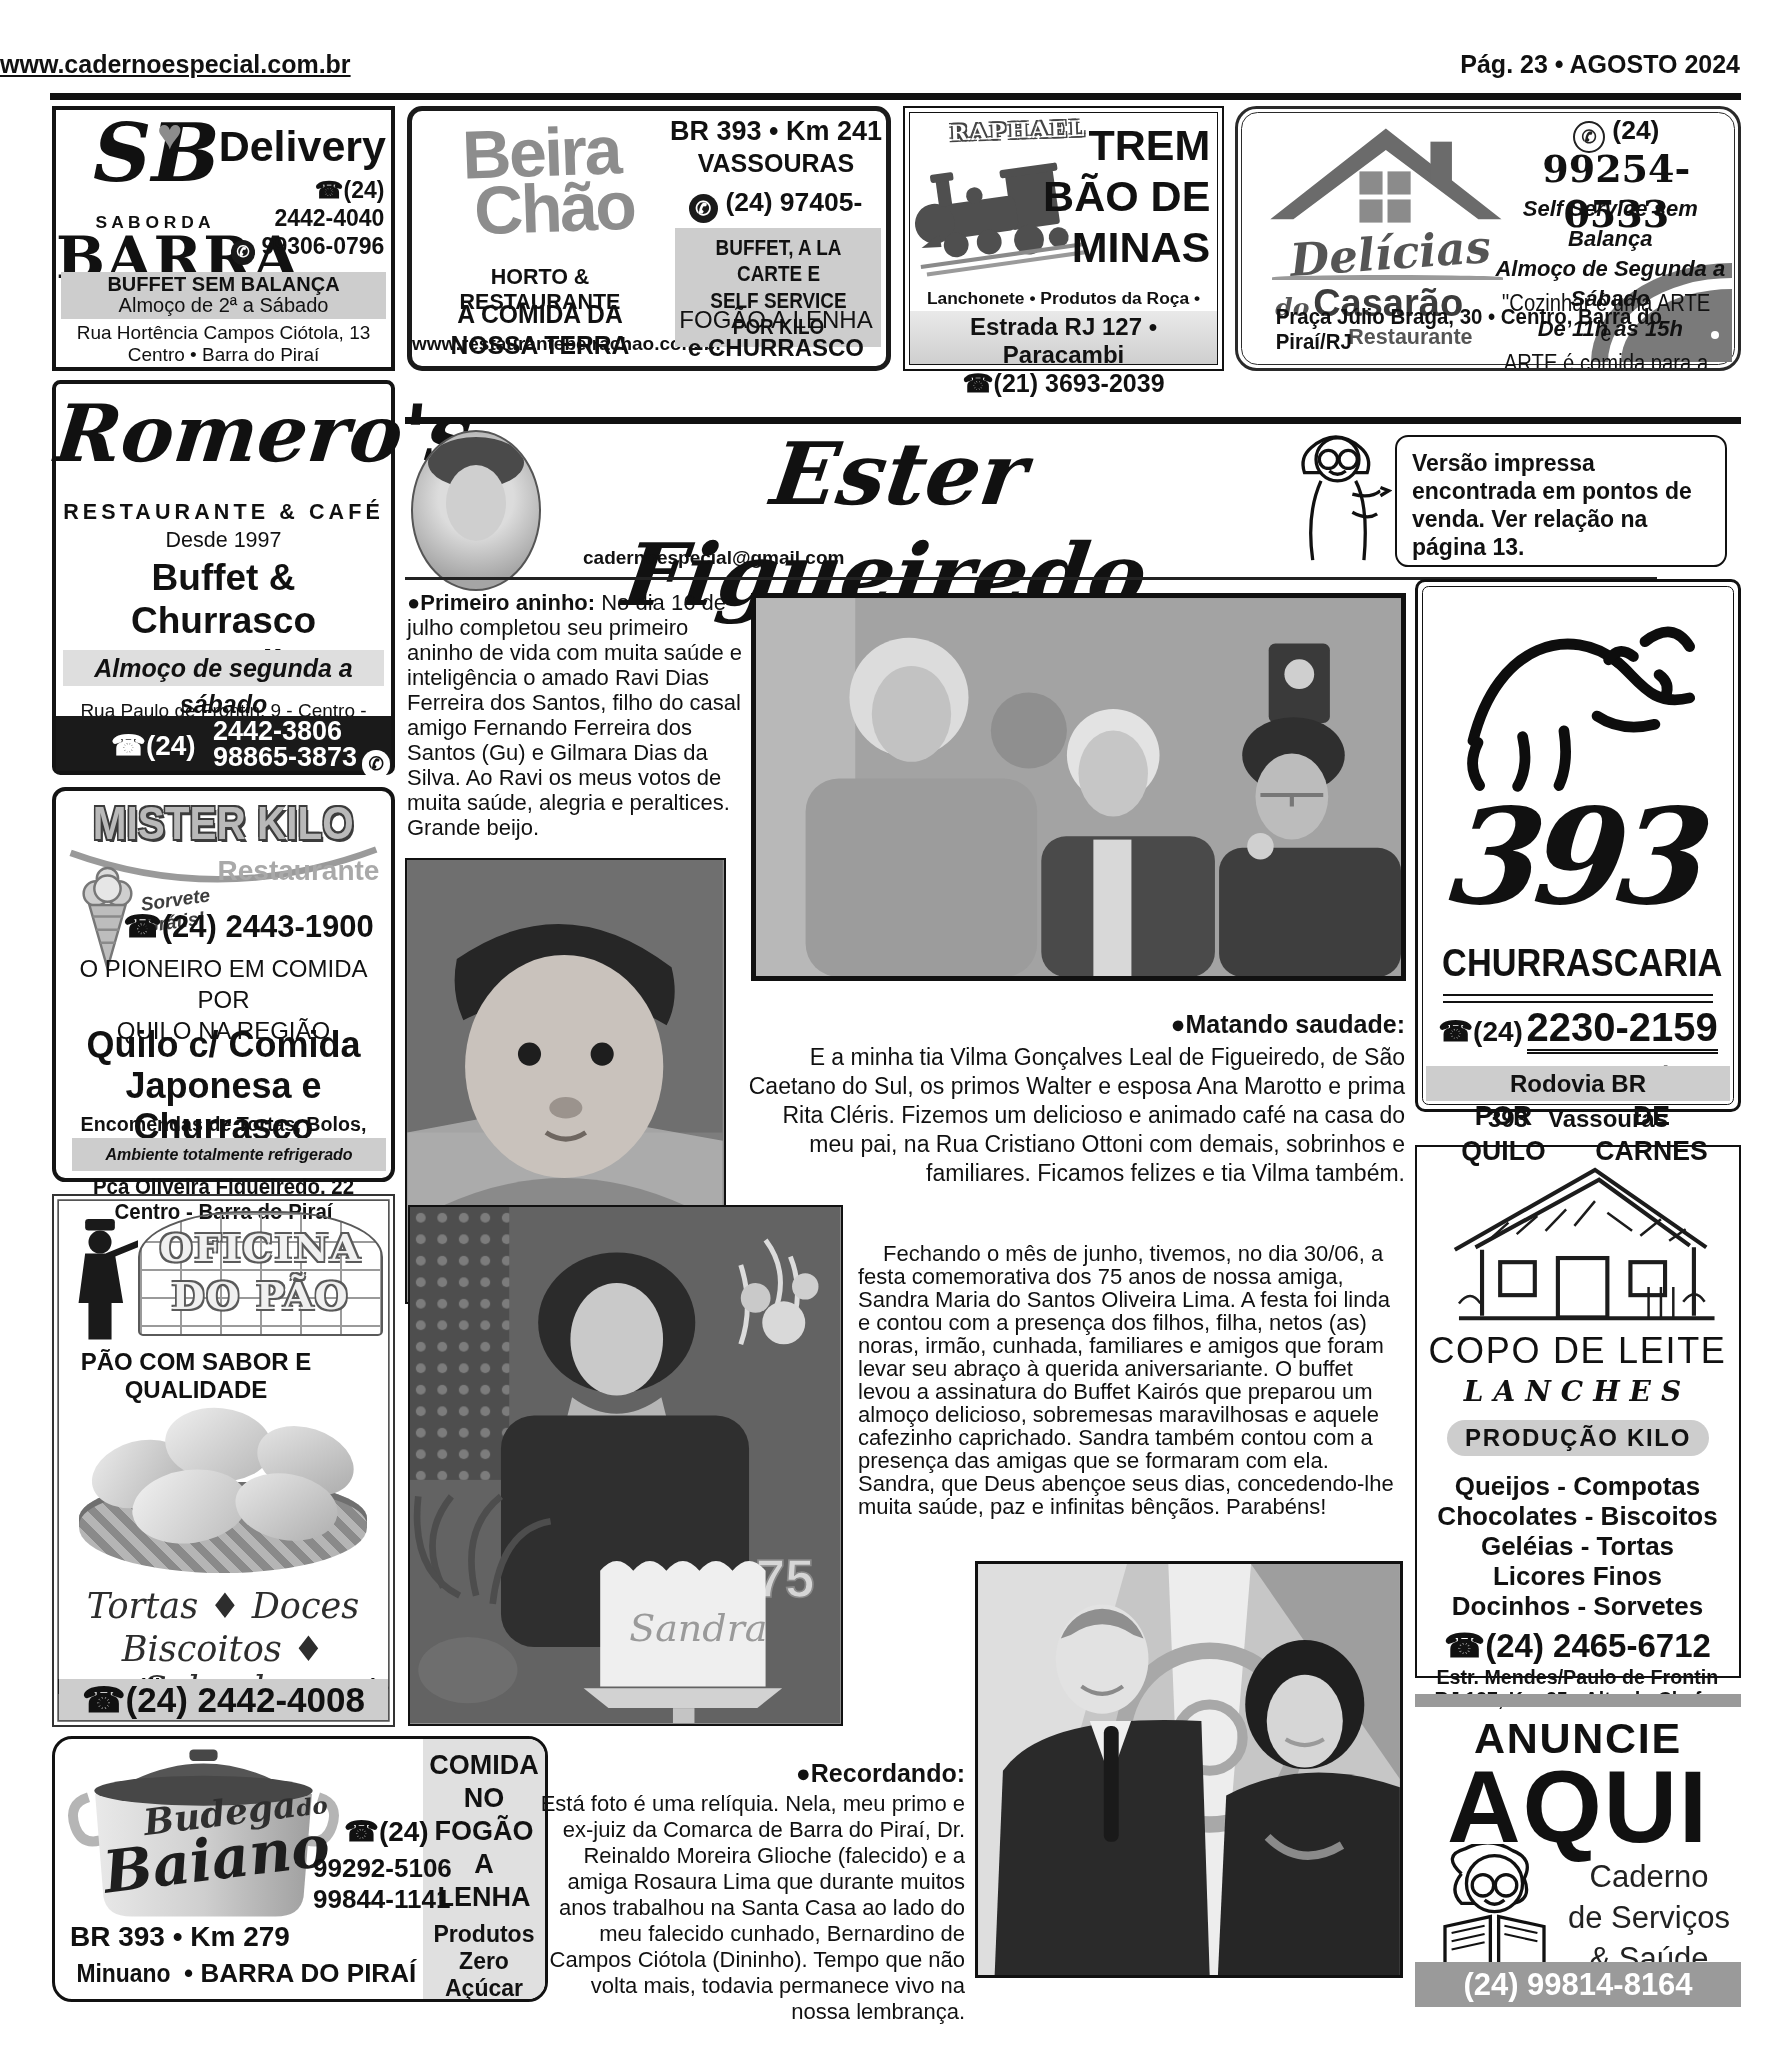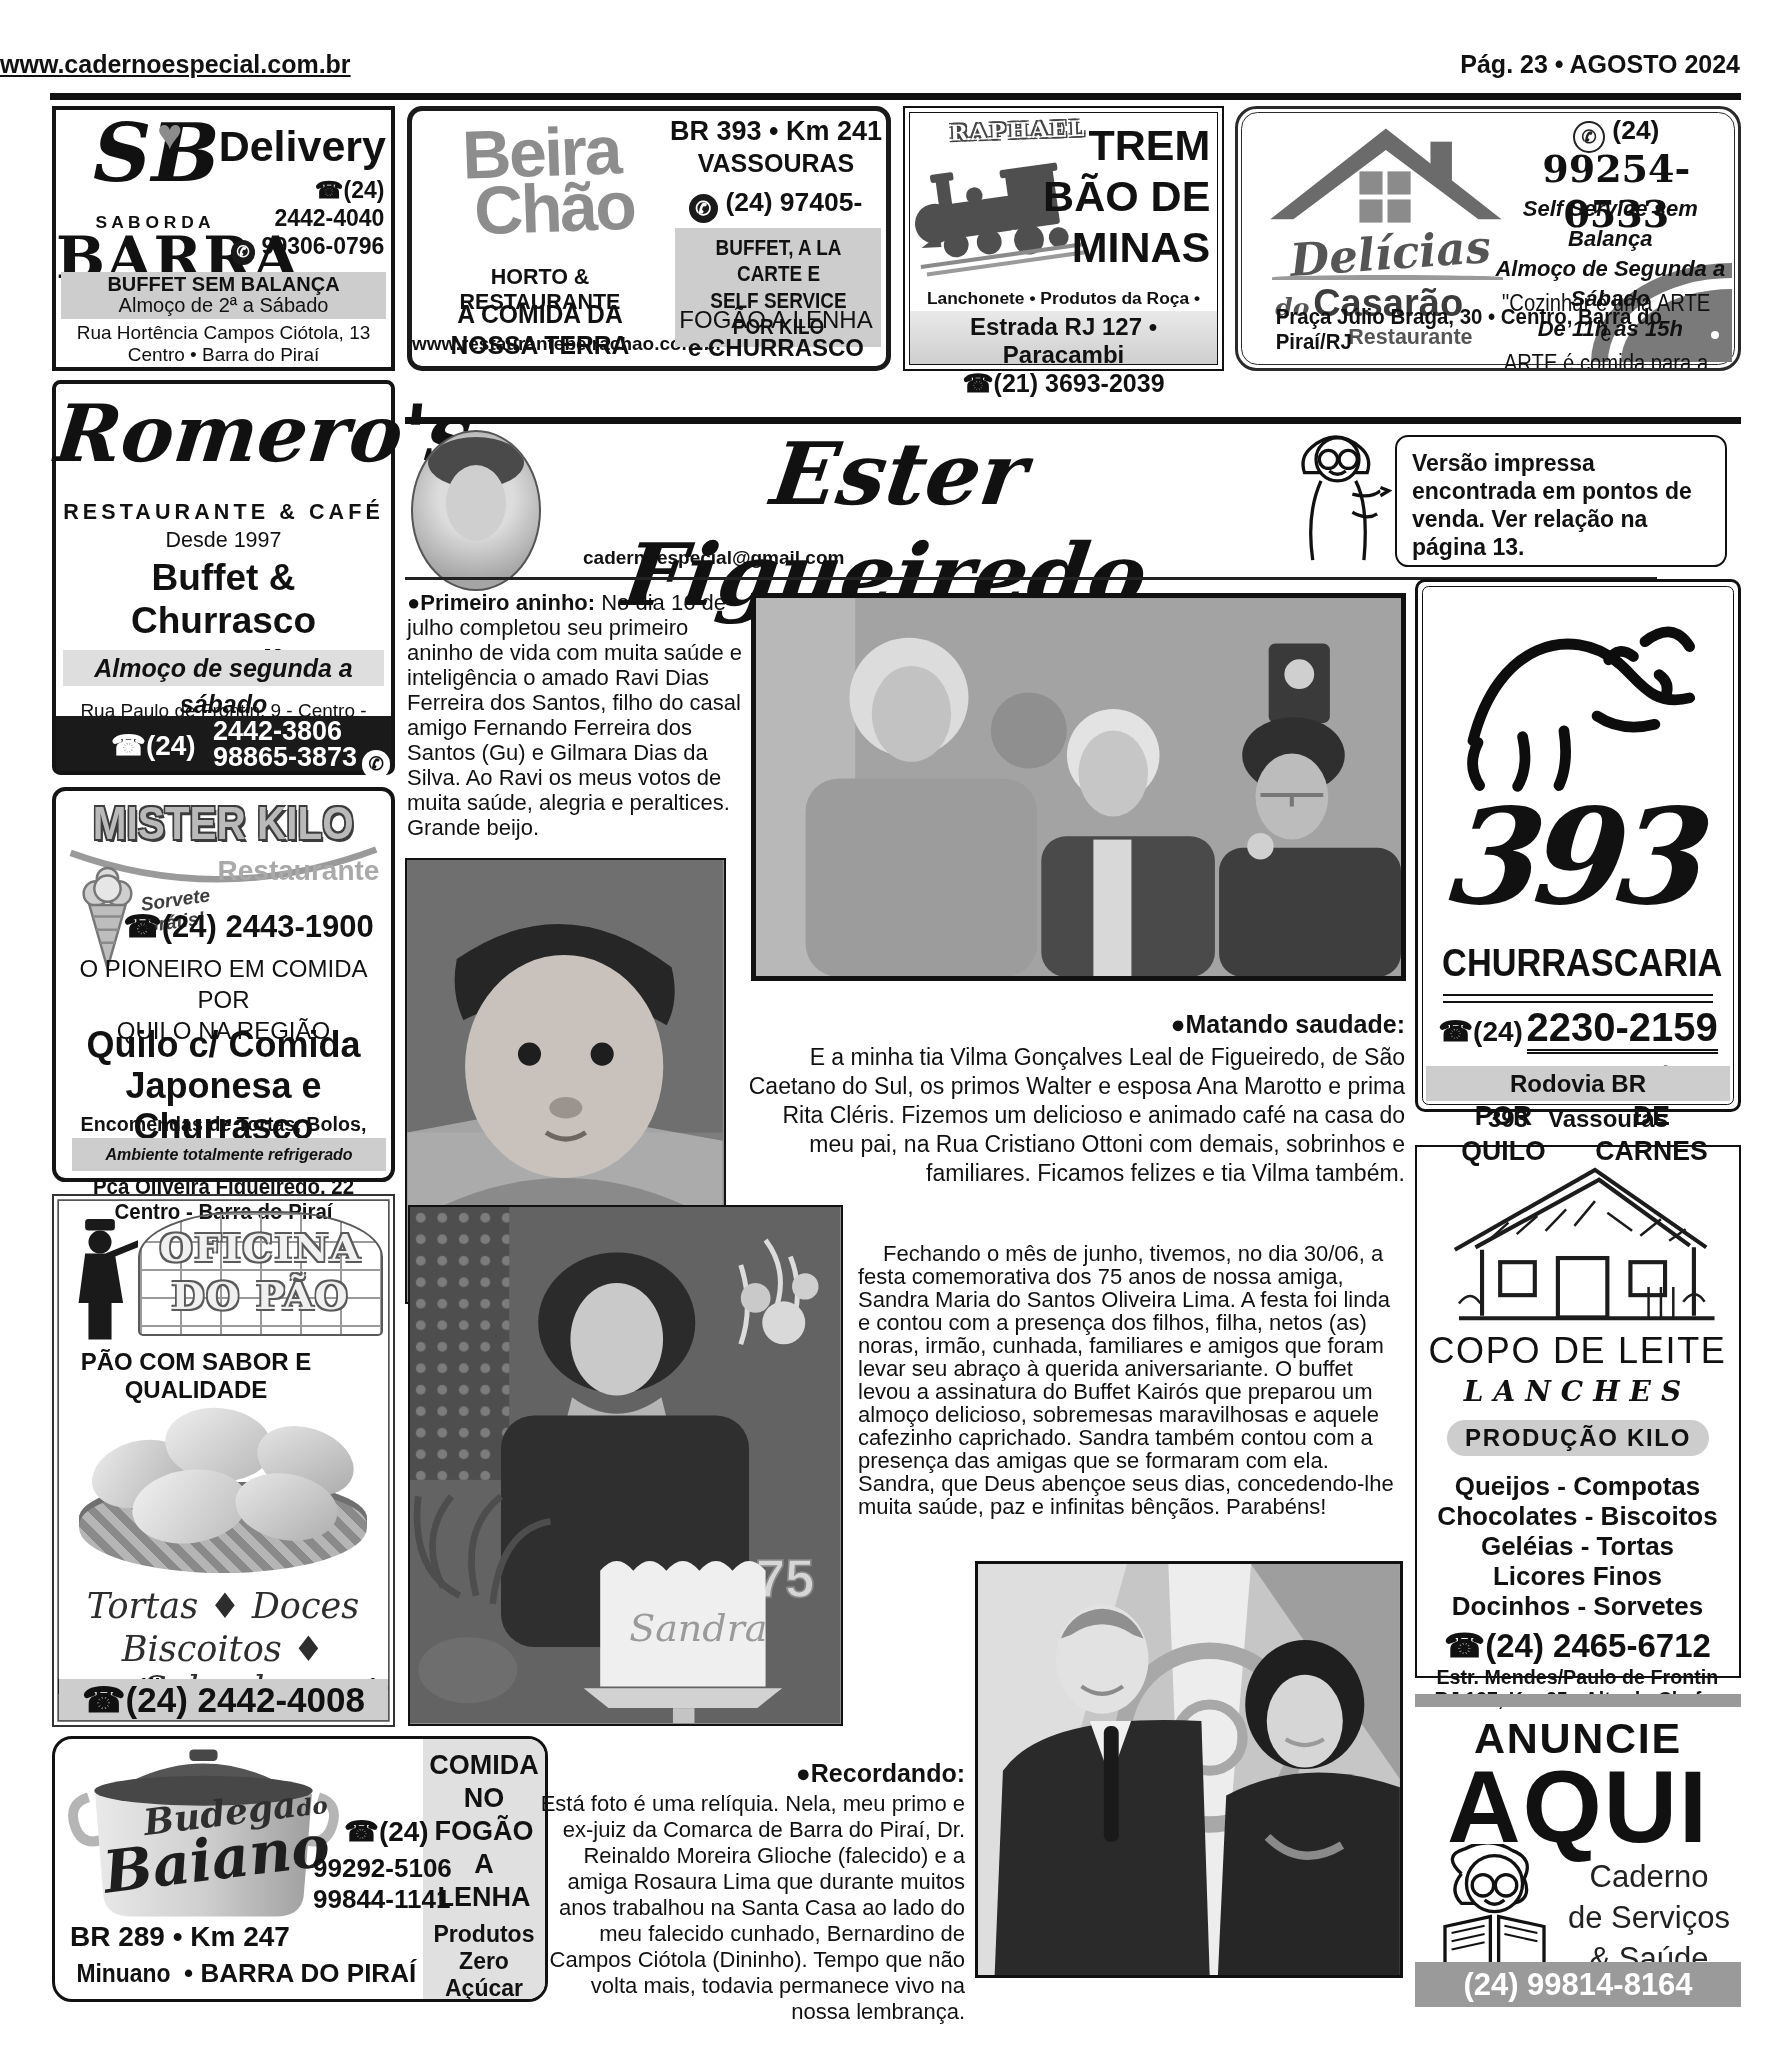--- a/index.html
+++ b/index.html
@@ -281,21 +281,21 @@
       <span>Budega</span><span style="font-size:23px">do</span>
     </div>
     <div class="abs script" style="left:48px;top:86px;font-size:58px;font-weight:900;color:#1e1e1e;transform:rotate(-7deg)">Baiano</div>
     <div class="abs" style="left:289px;top:76px;font-size:28px;font-weight:700">
       <span>☎</span><span>(24)</span>
     </div>
     <div class="abs" style="left:258px;top:114px;font-size:26px;font-weight:800;line-height:31px">
       <div>99292-5106</div>
       <div>99844-1141</div>
     </div>
-    <div class="abs" style="left:15px;bottom:46px;font-size:28px;font-weight:900">BR 289 • Km 247</div>
+    <div class="abs" style="left:15px;bottom:46px;font-size:28px;font-weight:900">BR 393 • Km 279</div>
     <div class="abs" style="left:15px;bottom:10px;font-size:26px;font-weight:900">
       <span class="cond">Minuano</span> • <span>BARRA DO PIRAÍ</span>
     </div>
   </div>
 
   <div class="abs" style="left:405px;top:417px;width:1336px;height:6.6px;background:#111"></div>
   <div class="abs" style="left:411px;top:430px;width:126px;height:157px;border-radius:50%;border:2.5px solid #555;overflow:hidden;background:radial-gradient(circle at 50% 42%,#dcdcdc 0 34%,#a5a5a5 75%)">
     <div class="abs" style="left:15px;top:5px;width:96px;height:51px;border-radius:50%;background:#4a4a4a"></div>
     <div class="abs" style="left:33px;top:33px;width:60px;height:76px;border-radius:50%;background:#cfcfcf"></div>
   </div>

